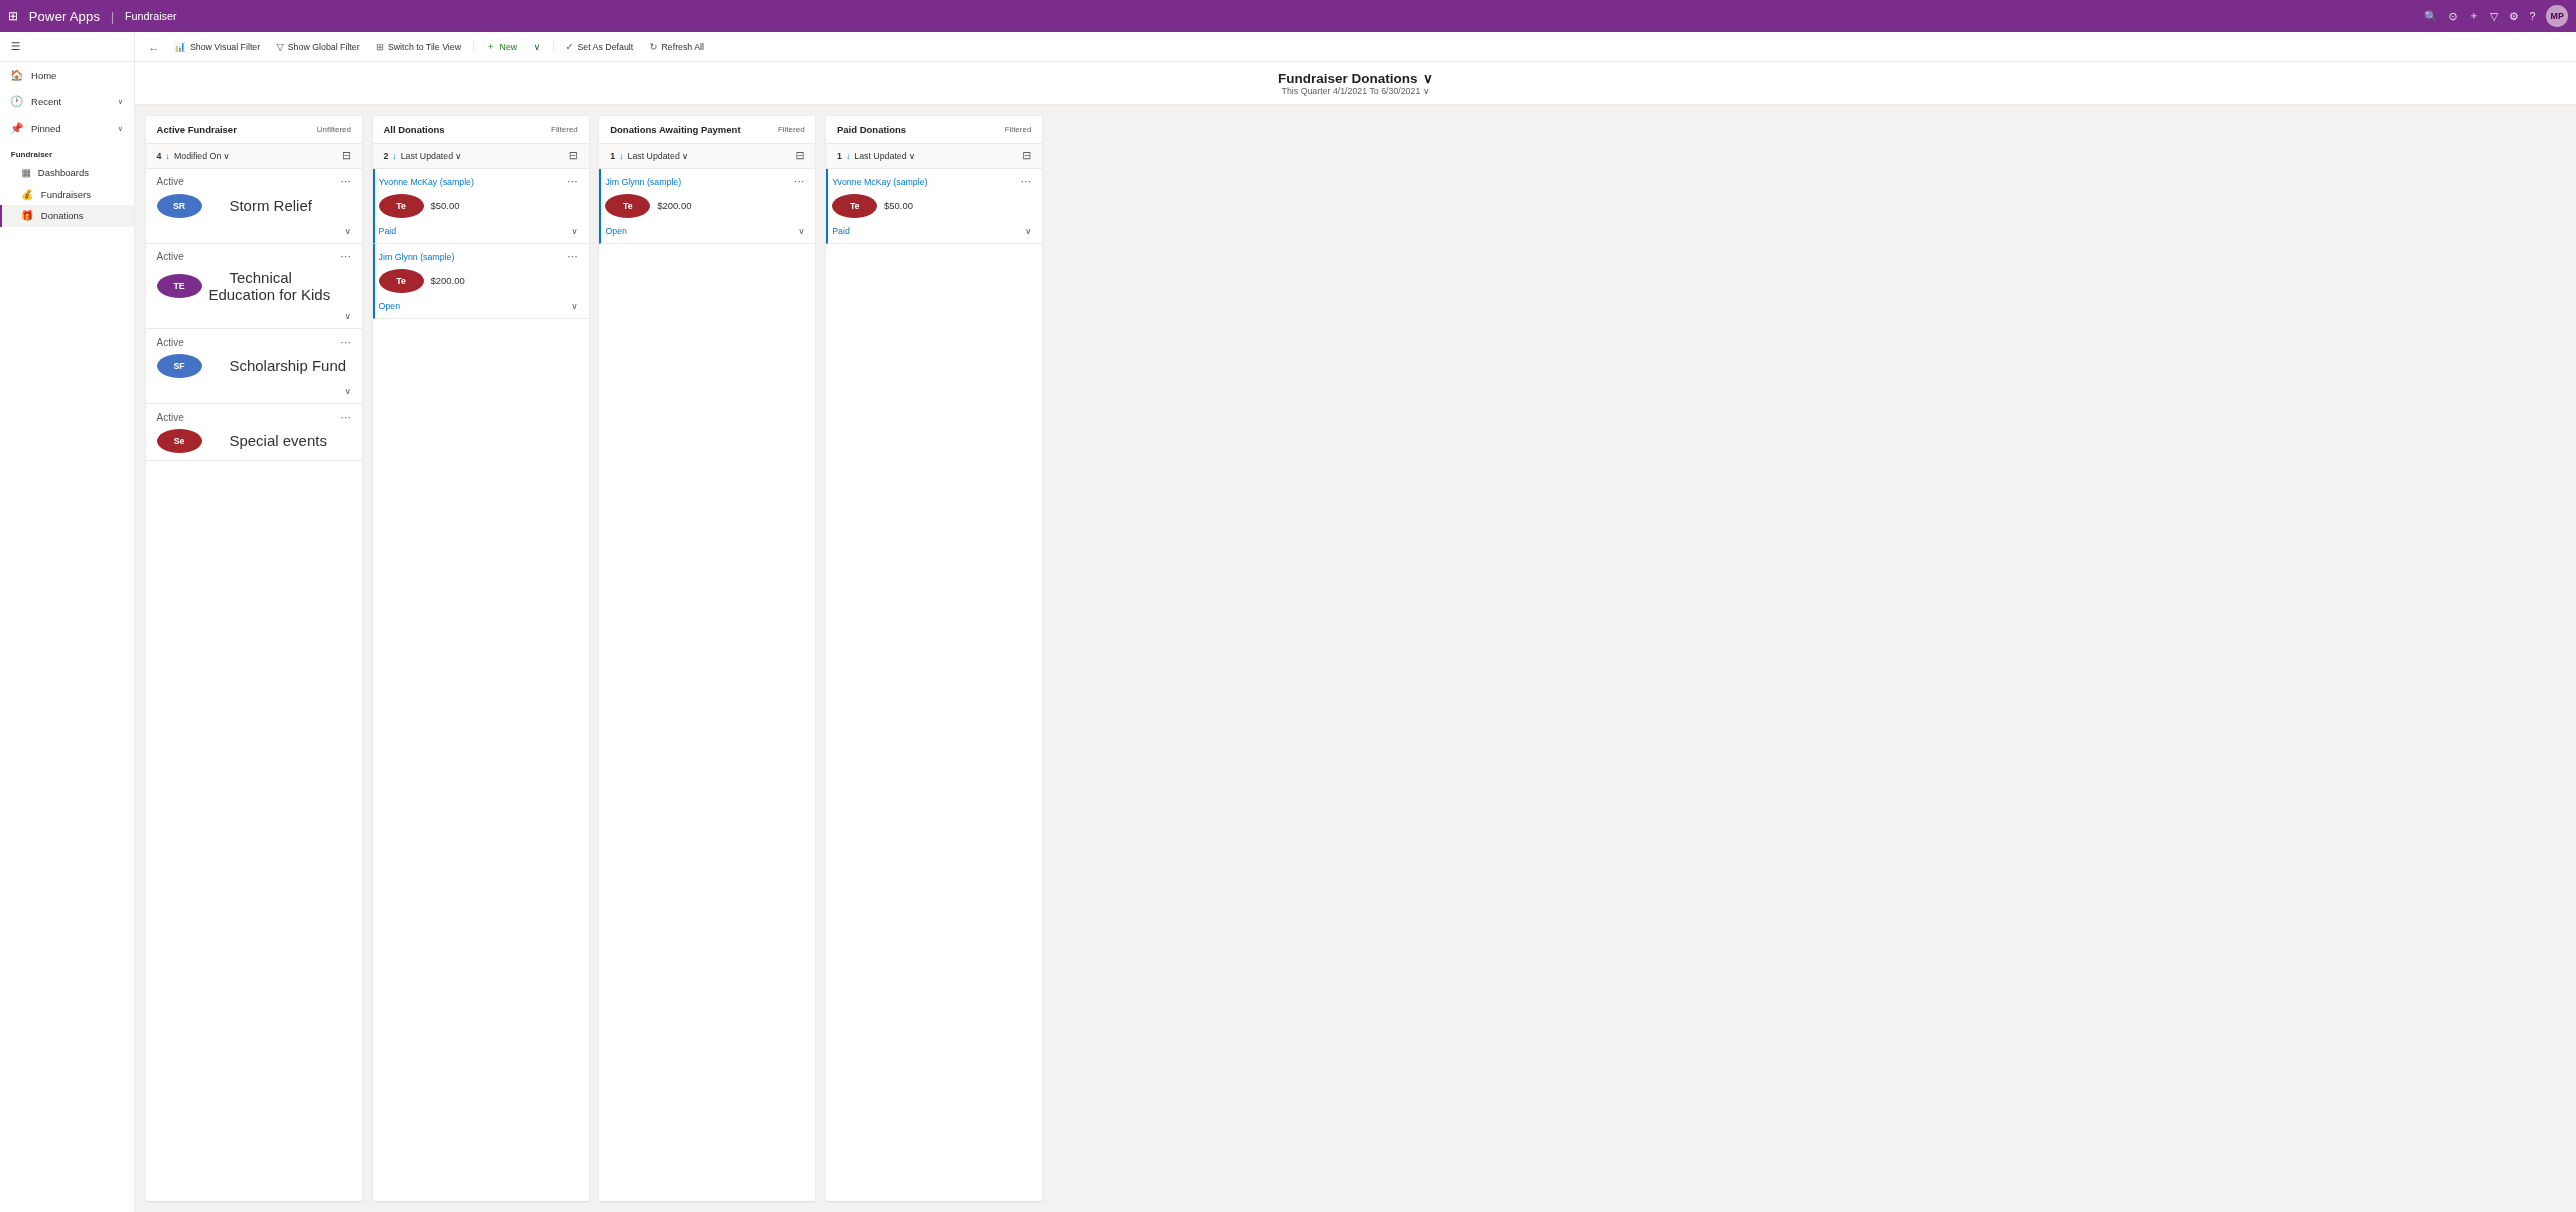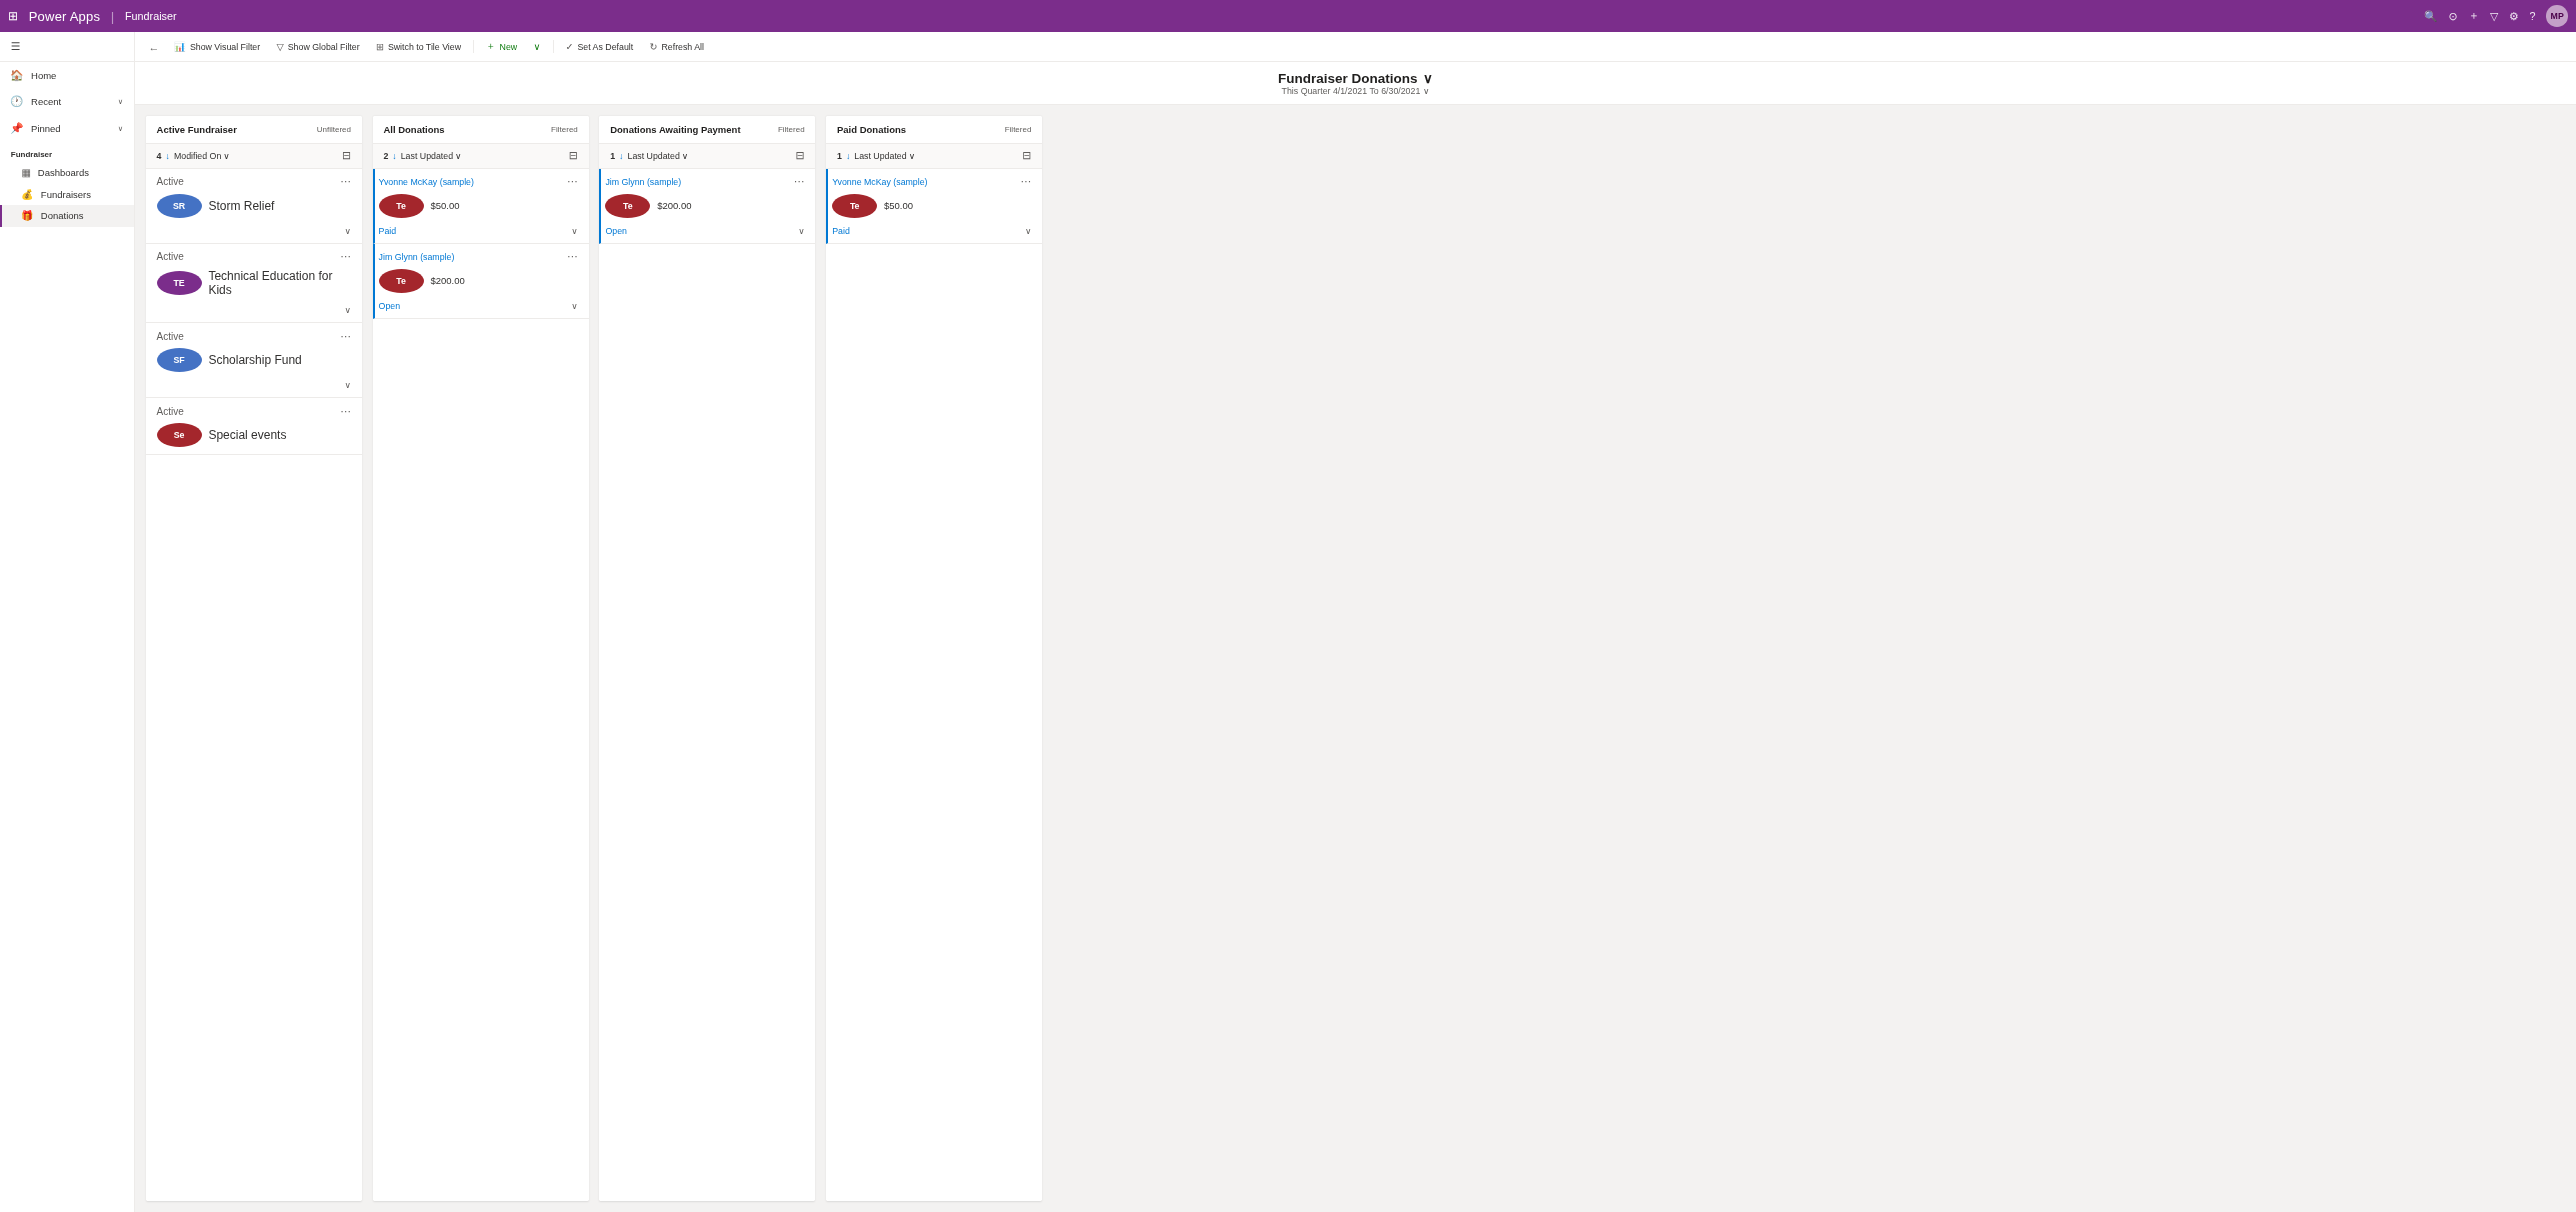--- a/index.html
+++ b/index.html
@@ -289,23 +289,24 @@
       font-size: 8.8px;
       font-weight: 600;
       color: white;
       flex-shrink: 0;
       text-align: right;
     }
     .card-main-info {
       flex: 1;
     }
     .card-name {
-      font-size: 12px;
+      font-size: 15px;
       color: #323130;
       font-weight: 500;
+      margin-left: 21px;
     }
     .card-bottom {
       display: flex;
       align-items: center;
       justify-content: space-between;
       margin-top: 5.4px;
       padding-top: 2.7px;
     }
     .card-link {
       font-size: 8.8px;

